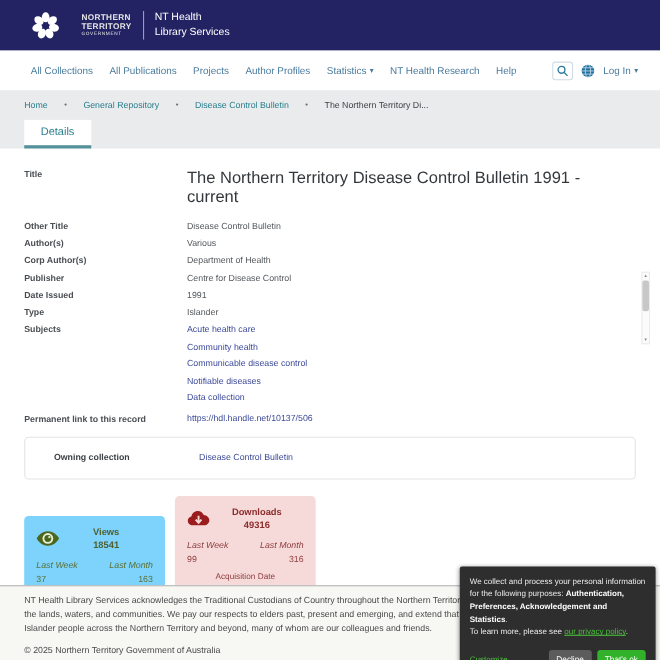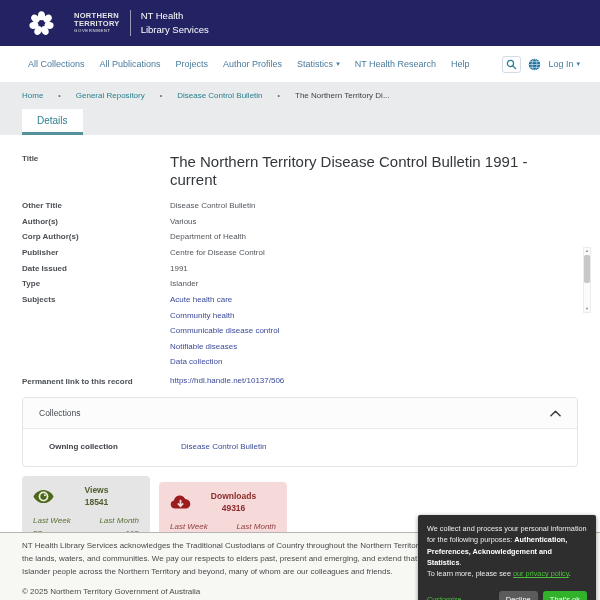--- a/index.html
+++ b/index.html
@@ -57,21 +57,21 @@
   
   .panel { margin-top:10px; border:1px solid #e1e4e8; border-radius:4px; background:#fff; overflow:hidden; }
   .panel-header { display:flex; justify-content:space-between; align-items:center; padding:10px 16px; font-size:8.5px; color:#45494e; background:#fcfcfd; border-bottom:1px solid #e7eaec; cursor:pointer; }
   .panel-body { display:flex; padding:13px 16px 15px 26px; font-size:8px; align-items:flex-end; }
   .owning-label { width:132px; flex-shrink:0; font-weight:bold; color:#3e4247; }
   .owning-link { color:#3c4a99; }
 
   
   .cards { display:flex; align-items:flex-start; gap:9px; margin-top:9px; }
   .card { border-radius:4px; }
-  .card-views { width:128px; background:#e5e5e5; color:#5a7034; padding:9px 11px 12px; }
+  .card-views { width:128px; background:#7dd3fc; color:#5a7034; padding:9px 11px 12px;margin-top:24px; }
   .card-views .head-title, .card-views .head-num { color:#4f5f2f; }
   .card-downloads { width:128px; background:#f6dada; color:#8f3d3d; padding:9px 11px 12px; margin-top:6px; }
   .card-downloads .head-title, .card-downloads .head-num { color:#8c2b2b; }
   .card-head { display:flex; align-items:center; }
   .head-text { flex:1; text-align:center; }
   .head-title { font-size:8.5px; font-weight:bold; }
   .head-num { font-size:8.5px; font-weight:bold; margin-top:2px; }
   .wk-labels { display:flex; justify-content:space-between; font-size:8px; font-style:italic; margin-top:9px; }
   .wk-vals { display:flex; justify-content:space-between; font-size:8px; margin-top:4px; }
   .acq-label { text-align:center; font-size:7.5px; margin-top:6px; }
@@ -226,26 +226,20 @@
       <a class="subject-link">Data collection</a>
     </div>
   </div>
 
   <div class="meta-row">
     <div class="meta-label">Permanent link to this record</div>
     <a class="permalink">https://hdl.handle.net/10137/506</a>
   </div>
 
   <div class="panel">
-    <div class="panel-header">
-      <span>Collections</span>
-      <svg width="11" height="7" viewBox="0 0 12 7">
-        <polyline points="1,6 6,1 11,6" fill="none" stroke="#3a3f44" stroke-width="1.6" stroke-linecap="round" stroke-linejoin="round"></polyline>
-      </svg>
-    </div>
     <div class="panel-body">
       <div class="owning-label">Owning collection</div>
       <a class="owning-link">Disease Control Bulletin</a>
     </div>
   </div>
 
   <div class="cards">
 
     <div class="card card-views">
       <div class="card-head">

